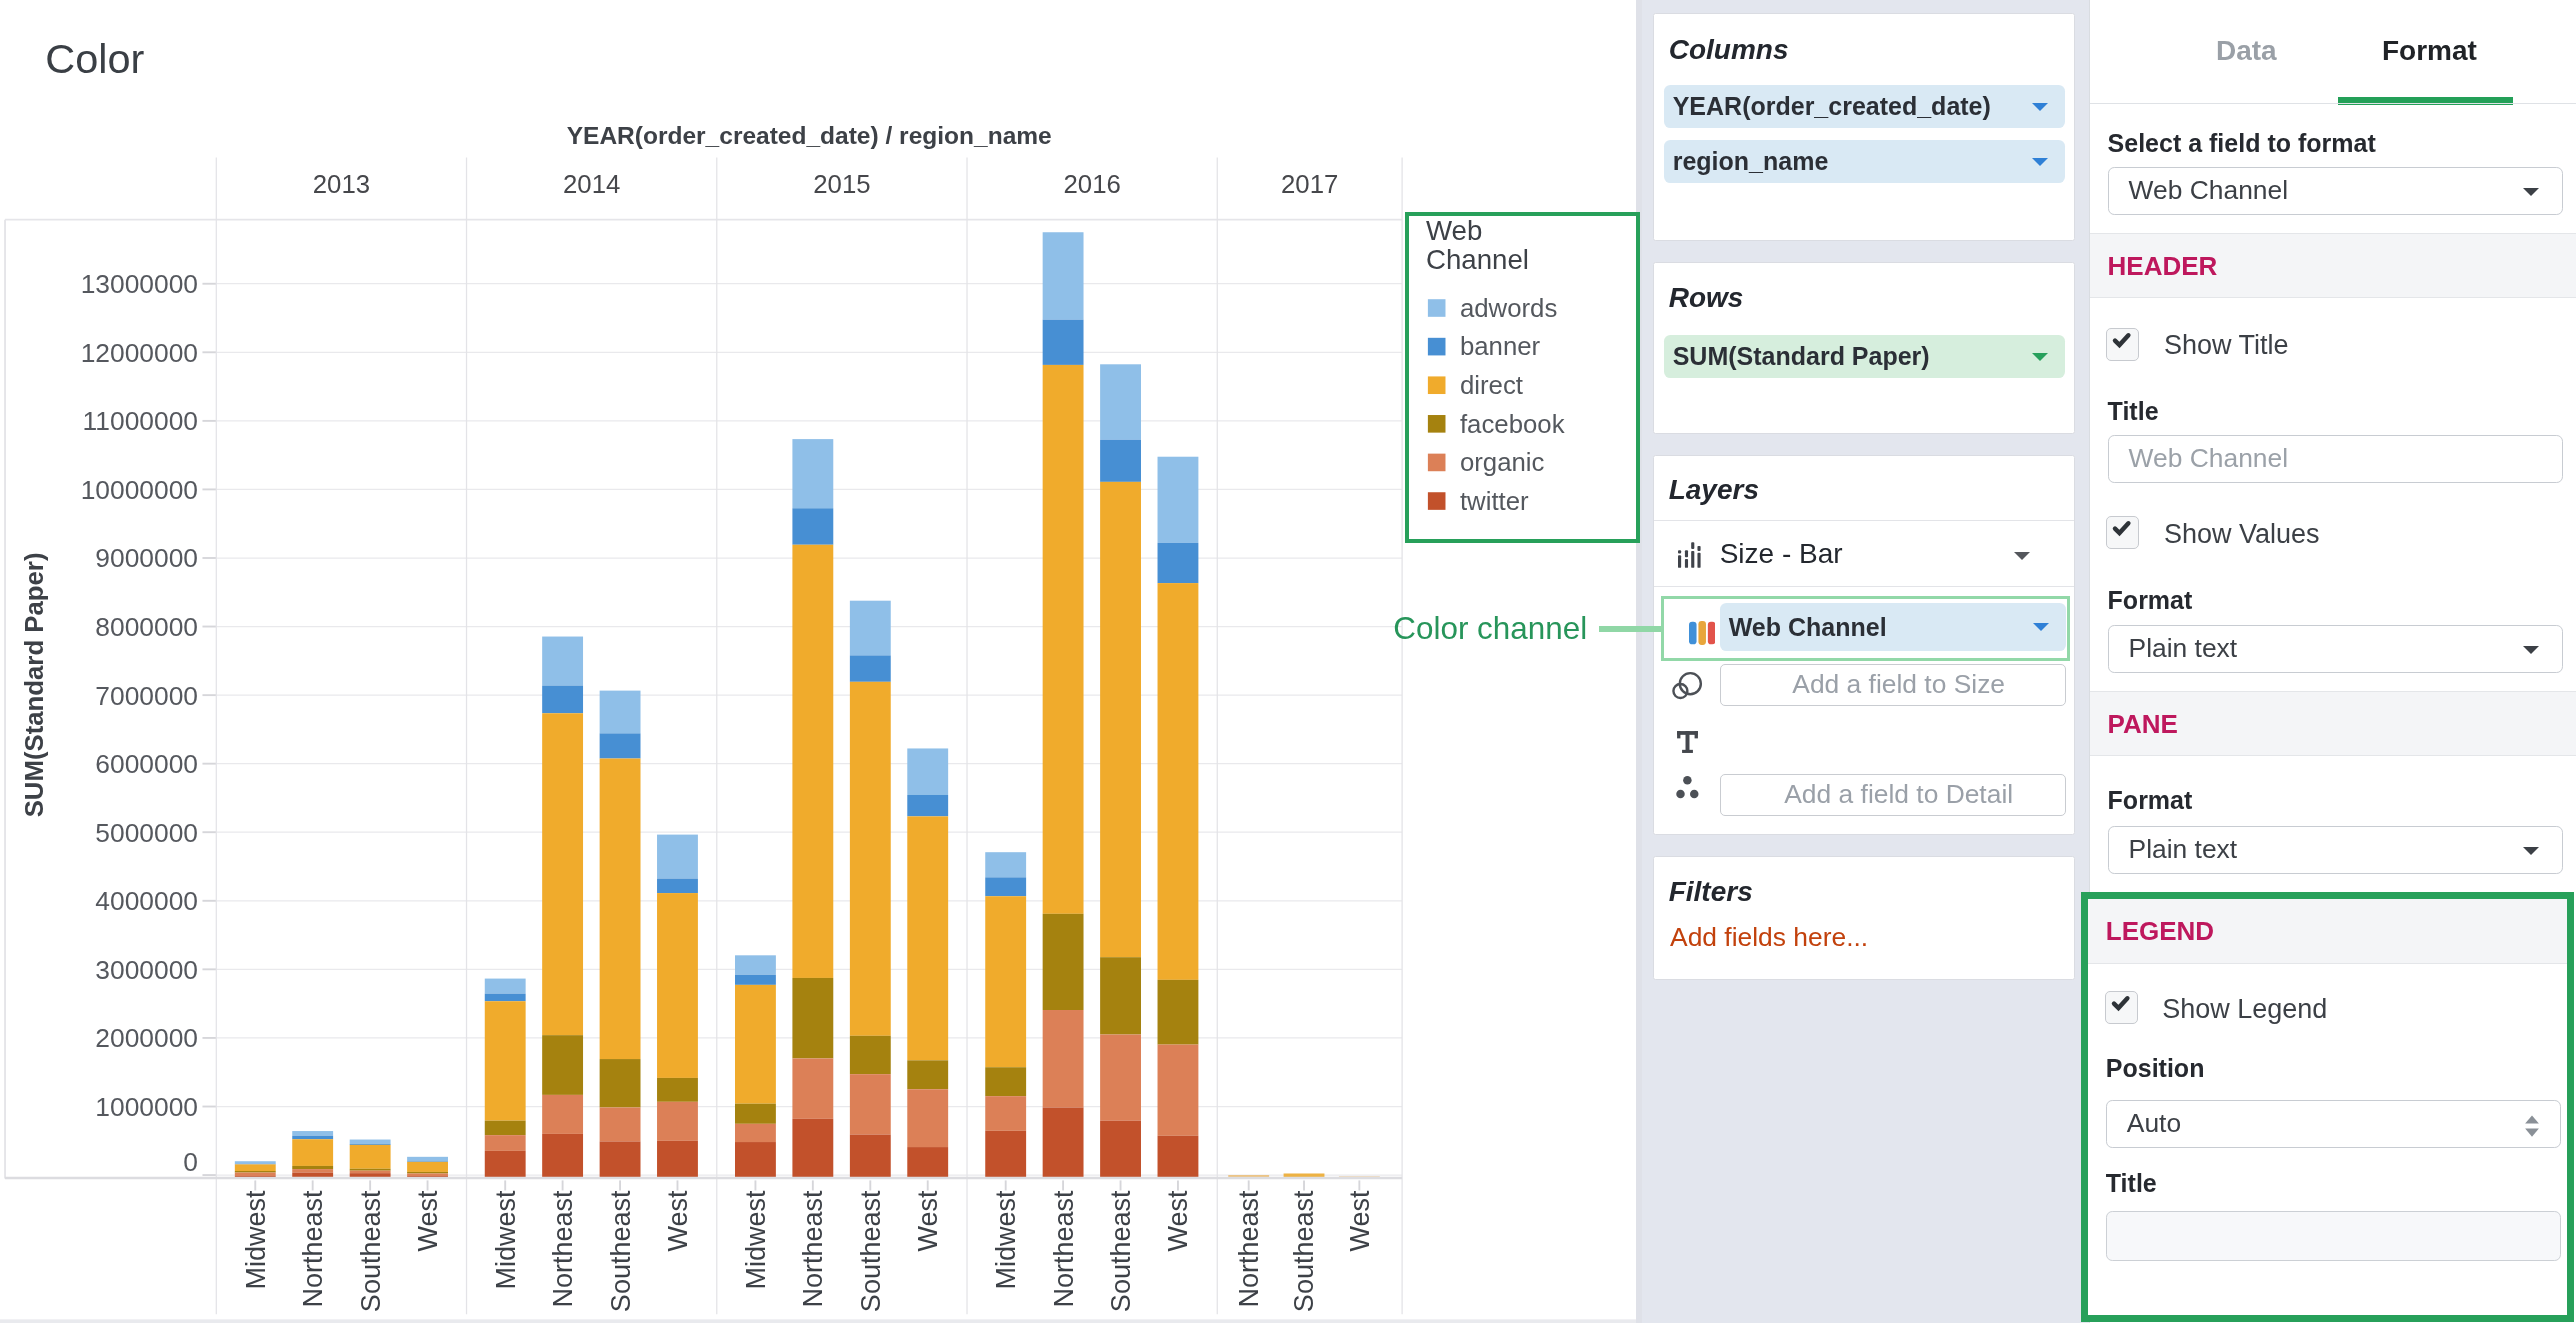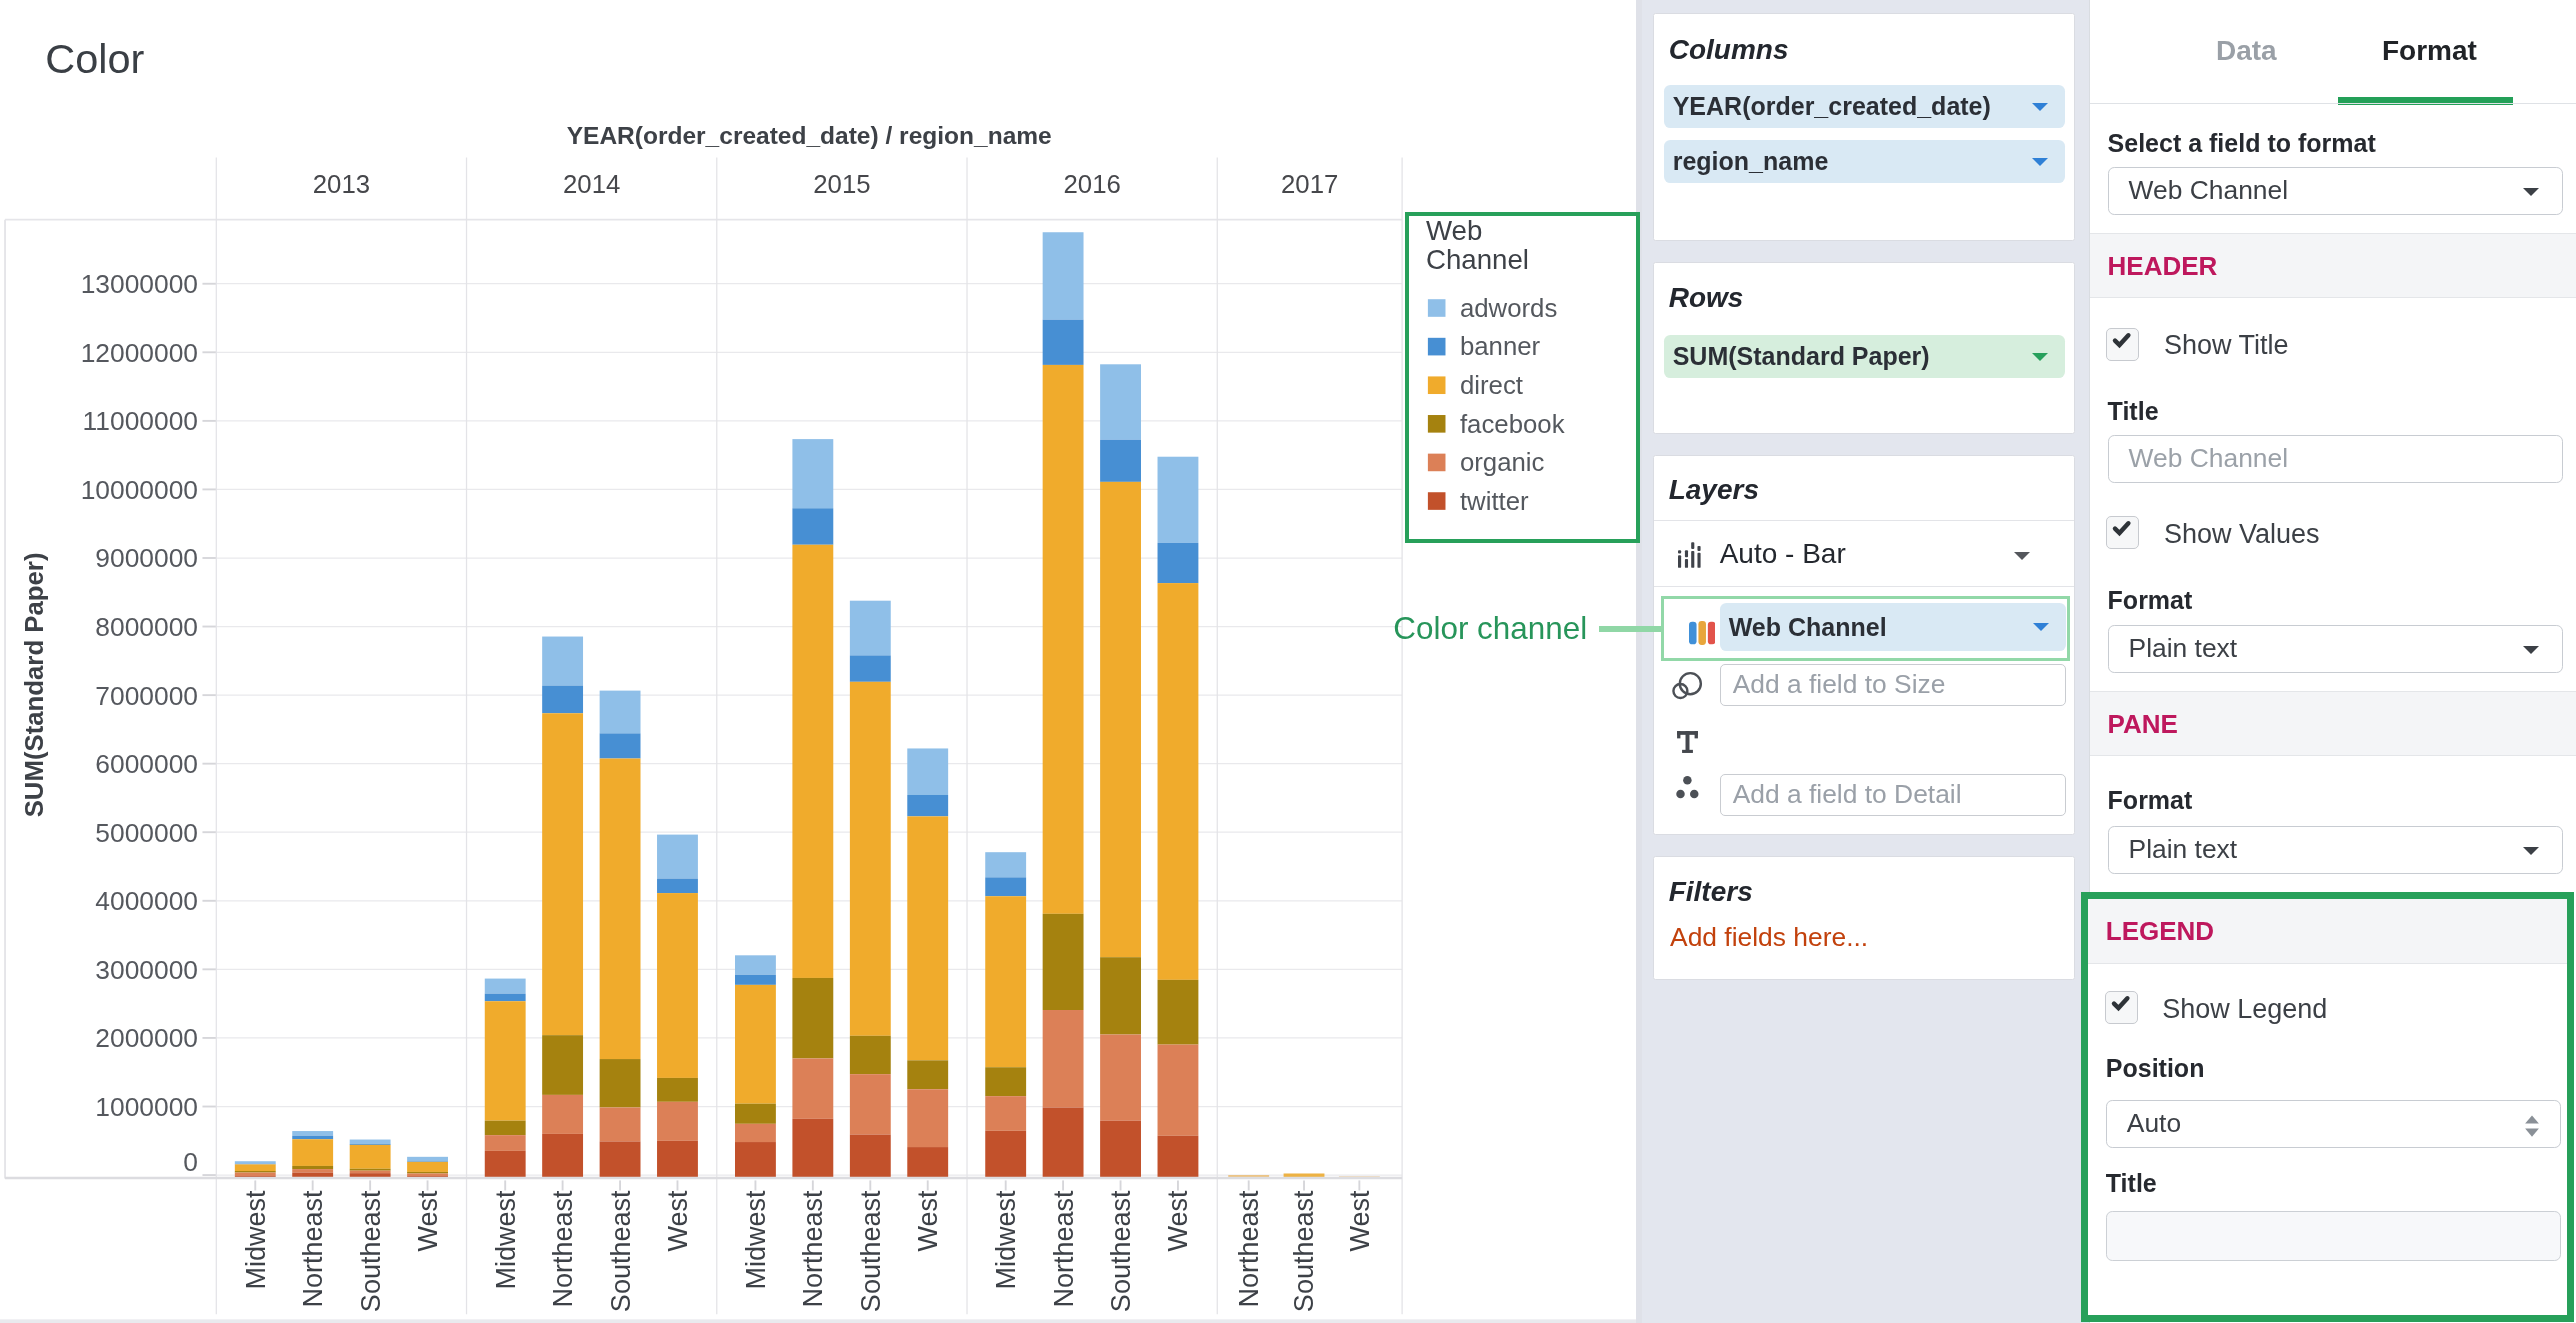--- a/index.html
+++ b/index.html
@@ -12,21 +12,21 @@
   color:#2B2F36; line-height:43px; padding-left:9px; }
 .chip.blue { background:#D9E9F4; }
 .chip.green { background:#D6EEDD; }
 .caret { position:absolute; right:16.4px; top:17.6px; width:0; height:0; border-left:8.8px solid transparent;
   border-right:8.8px solid transparent; border-top:8.2px solid #2F80D6; }
 .divline { position:absolute; left:0; width:100%; height:1.3px; background:#E3E4E8; }
 #greenbox { position:absolute; left:7.5px; top:140px; width:409px; height:65px; border:3.8px solid #92D8A8; }
 .icon { position:absolute; }
 .rowtxt { position:absolute; left:66px; font-size:28px; color:#23272E; }
 .field { position:absolute; left:66px; width:346px; height:42px; border:1.3px solid #C9CCD1; border-radius:5px;
-  font-size:26.4px; color:#9AA0A8; line-height:39px; padding-left:12px; background:#fff; }
+  font-size:26.4px; color:#9AA0A8; line-height:39px; padding-left:12px; background:#fff;text-align:center; }
 #right { position:absolute; left:2089px; top:0; width:487px; height:1324px; background:#fff; border-left:1.3px solid #D9DCE1; }
 .tab { position:absolute; top:35px; font-size:28px; font-weight:bold; }
 #tabline { position:absolute; left:248px; top:97px; width:175px; height:7.5px; background:#23A058; }
 .divfull { position:absolute; left:0; width:100%; height:1.3px; background:#DFE2E6; }
 .rlabel { position:absolute; left:17.6px; font-size:25px; font-weight:bold; color:#26292F; }
 .rtext { position:absolute; left:74px; font-size:27px; color:#3C4046; }
 .select { position:absolute; left:17.6px; width:455px; height:48px; border:1.9px solid #C8CCD2; border-radius:6.3px;
   font-size:26.4px; color:#3C4046; line-height:45px; padding-left:20px; background:#fff; }
 .dcaret { position:absolute; right:22.6px; top:20px; width:0; height:0; border-left:8.8px solid transparent;
   border-right:8.8px solid transparent; border-top:8.2px solid #3C4046; }
@@ -275,21 +275,21 @@
      <rect x="0" y="13" width="5" height="5" rx="1.5"></rect>
           <rect x="0" y="21" width="5" height="20" rx="1.5"></rect>
      <rect x="11" y="13" width="5" height="11" rx="1.5"></rect>
           <rect x="11" y="27" width="5" height="14" rx="1.5"></rect>
      <rect x="21" y="0" width="5" height="11" rx="1.5"></rect>
           <rect x="21" y="14" width="5" height="27" rx="1.5"></rect>
      <rect x="31" y="6" width="5" height="8" rx="1.5"></rect>
           <rect x="31" y="17" width="5" height="24" rx="1.5"></rect>
      </g>
    </svg>
-   <div class="rowtxt" style="top:82px">Auto - Bar</div>
+   <div class="rowtxt" style="top:82px">Size - Bar</div>
    <span class="caret" style="right:44px;top:96px;border-top-color:#54575C"></span>
    <div class="divline" style="top:130px"></div>
    <div id="greenbox"></div>
    <svg class="icon" style="left:35px;top:165px" width="26.4" height="24" viewBox="0 0 42 38">
      <rect x="0" y="1" width="12" height="36" rx="5" fill="#4090D8"></rect>
      <rect x="15" y="0" width="12" height="38" rx="5" fill="#E8A63B"></rect>
      <rect x="30" y="1" width="12" height="36" rx="5" fill="#E2534A"></rect>
    </svg>
    <div class="chip blue" style="left:66px;top:147px;width:346px;height:48px;line-height:48px">Web Channel<span class="caret" style="border-top-color:#2F80D6;top:19.5px"></span></div>
    <div class="field" style="top:208px">Add a field to Size</div>

